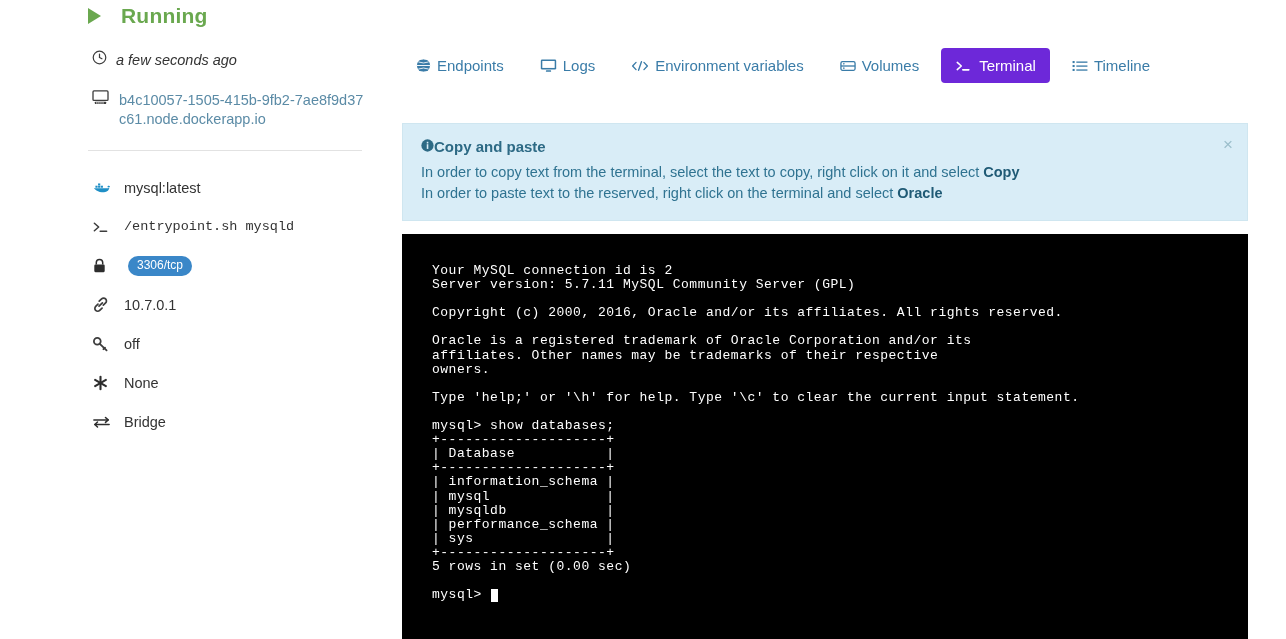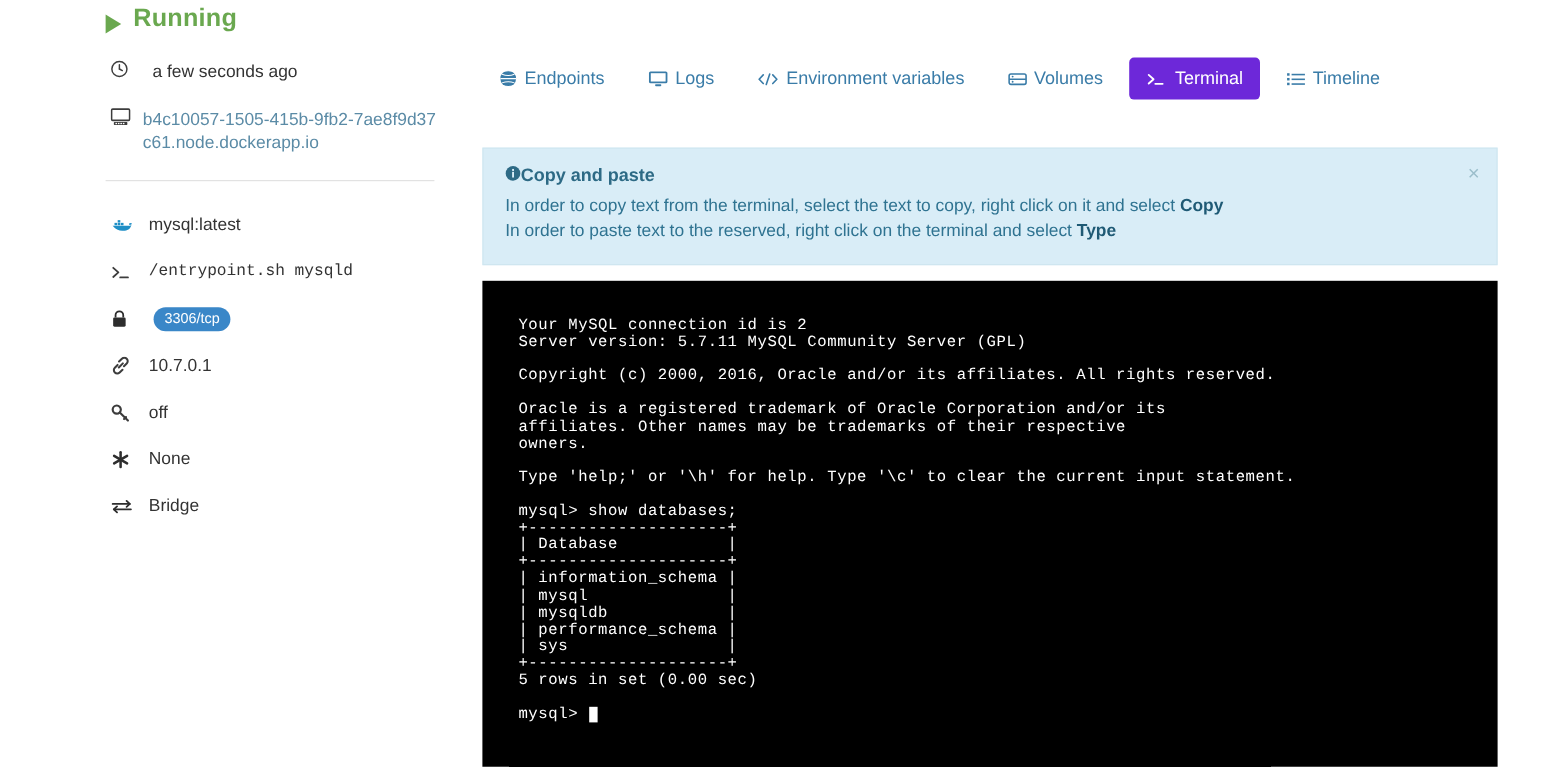--- a/index.html
+++ b/index.html
@@ -19,39 +19,39 @@
   .sidebar {
     position: absolute;
     left: 0; top: 0;
     width: 380px; height: 639px;
     padding: 0;
   }
 
   .status-row {
     position: absolute;
     left: 88px; top: 4px;
-    display: flex; align-items: flex-end; gap: 10px;
+    display: flex; align-items: center; gap: 20px;
   }
   .play-icon {
     width: 0; height: 0;
     border-left: 13px solid #6aa84f;
     border-top: 8px solid transparent;
     border-bottom: 8px solid transparent;
     display: inline-block;
   }
   .status-text {
     font-size: 21px; font-weight: bold;
     color: #6aa84f;
     letter-spacing: .2px;
   }
 
   .time-row {
     position: absolute;
     left: 92px; top: 50px;
-    display: flex; align-items: center; gap: 20px;
+    display: flex; align-items: center; gap: 9px; font-style: italic;
   }
   .time-text { font-size: 14.5px; color: #333333; }
 
   .host-row {
     position: absolute;
     left: 92px; top: 90px;
     width: 272px;
     display: flex; align-items: flex-start; gap: 8px;
   }
   .host-link {
@@ -412,21 +412,21 @@
             <rect x="6.2" y="5.6" width="1.7" height="5.1" fill="#d9edf7"></rect>
             <rect x="6.2" y="3" width="1.7" height="1.8" fill="#d9edf7"></rect>
           </svg>
         </span>
         <span>Copy and paste</span>
       </div>
       <div class="alert-line">
         <span>In order to copy text from the terminal, select the text to copy, right click on it and select </span><b>Copy</b>
       </div>
       <div class="alert-line">
-        <span>In order to paste text to the reserved, right click on the terminal and select </span><b>Type</b>
+        <span>In order to paste text to the reserved, right click on the terminal and select </span><b>Oracle</b>
       </div>
     </div>
 
     <div class="terminal">
       <pre class="term-text">Your MySQL connection id is 2
 Server version: 5.7.11 MySQL Community Server (GPL)
 
 Copyright (c) 2000, 2016, Oracle and/or its affiliates. All rights reserved.
 
 Oracle is a registered trademark of Oracle Corporation and/or its

